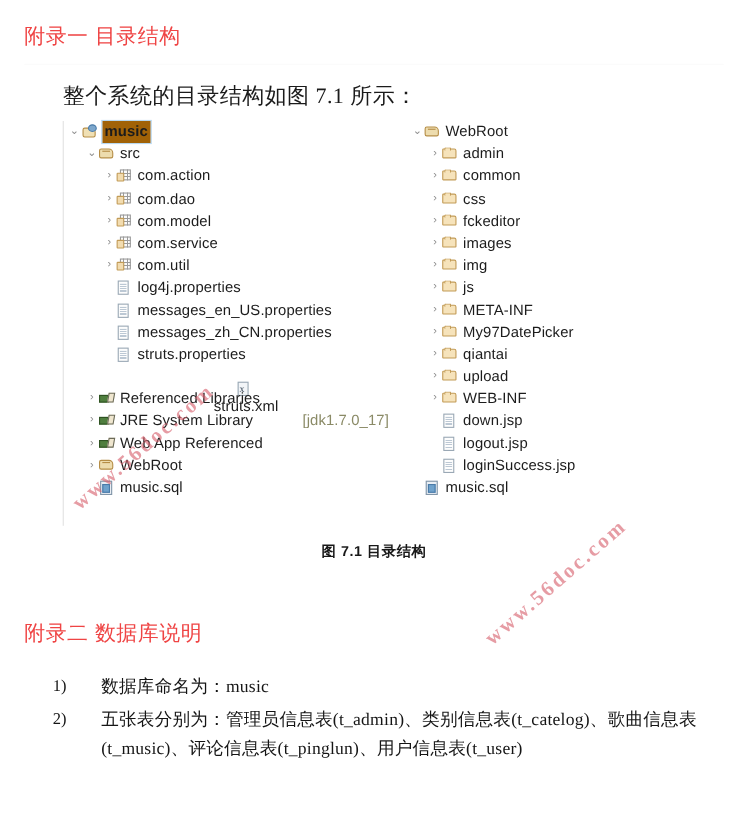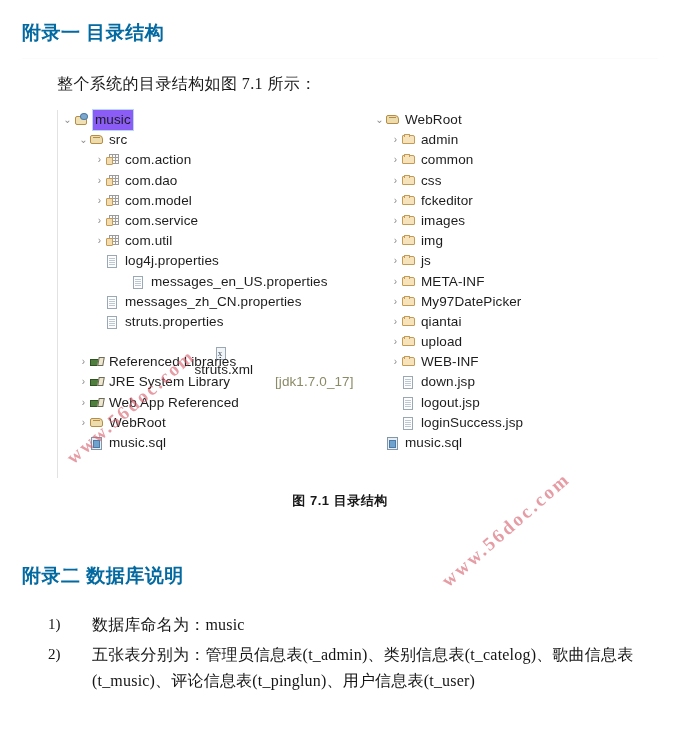--- a/index.html
+++ b/index.html
@@ -10,38 +10,38 @@
     color:#1a1a1a;
     position:relative;
     overflow:hidden;
   }
   .page{position:relative;width:680px;height:756px;}
 
   
   .h1{
     position:absolute;
     font-family:"Liberation Sans","DejaVu Sans",sans-serif;
-    font-weight:bold;
+    font-weight:normal;
     font-size:19px;
     letter-spacing:0.5px;
-    color:#0369a1;
+    color:#ef4444;
     white-space:nowrap;
   }
   #appendix1-heading{left:22px;top:20px;}
   #appendix2-heading{left:22px;top:563px;}
 
   .divider{
     position:absolute;
     left:22px;top:58px;width:636px;height:1px;
     background:#fbfbfb;
   }
 
   .intro{
     position:absolute;left:57px;top:74px;
-    font-size:16px;
+    font-size:20px;
     font-family:"Liberation Serif","DejaVu Serif",serif;
     color:#1b1b1b;
     white-space:nowrap;
     letter-spacing:0.4px;
   }
 
   
   .figure{
     position:absolute;
     left:0px;top:104px;
@@ -84,23 +84,24 @@
     height:20.2px;
     position:relative;
     margin-right:3px;
   }
   .row .lbl{
     display:inline-block;
     letter-spacing:0.1px;
   }
   .row .sub{color:#8a8a66;margin-left:41px;}
   .row.selected .lbl{
-    background:#8b5cf6;
+    background:#a16207;
     outline:1px solid #b9d8ef;
     padding:0 2px;
+    font-weight:bold;
   }
 
   
   .ic{position:absolute;left:1px;top:4px;}
 
   
   .ic-folder{
     width:14px;height:11px;
   }
   .ic-folder:before{
@@ -372,21 +373,21 @@
         </div>
         <div class="row" style="padding-left: 32px; align-items: center;">
           <span class="arrow empty"></span>
           <span class="ico">
             <span class="ic ic-file">
               <span class="file-lines"></span>
             </span>
           </span>
           <span class="lbl">log4j.properties</span>
         </div>
-        <div class="row" style="padding-left: 32px; justify-content: center;">
+        <div class="row" style="padding-left: 32px;">
           <span class="arrow empty"></span>
           <span class="ico">
             <span class="ic ic-file">
               <span class="file-lines"></span>
             </span>
           </span>
           <span class="lbl">messages_en_US.properties</span>
         </div>
         <div class="row" style="padding-left: 32px; align-items: center;">
           <span class="arrow empty"></span>

